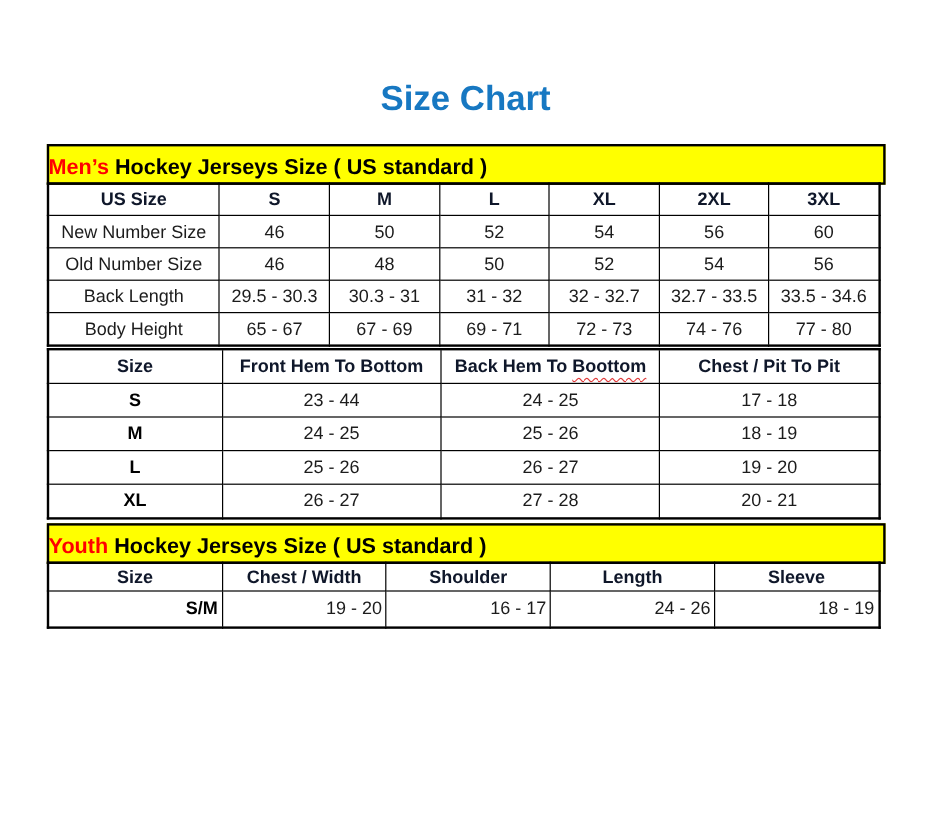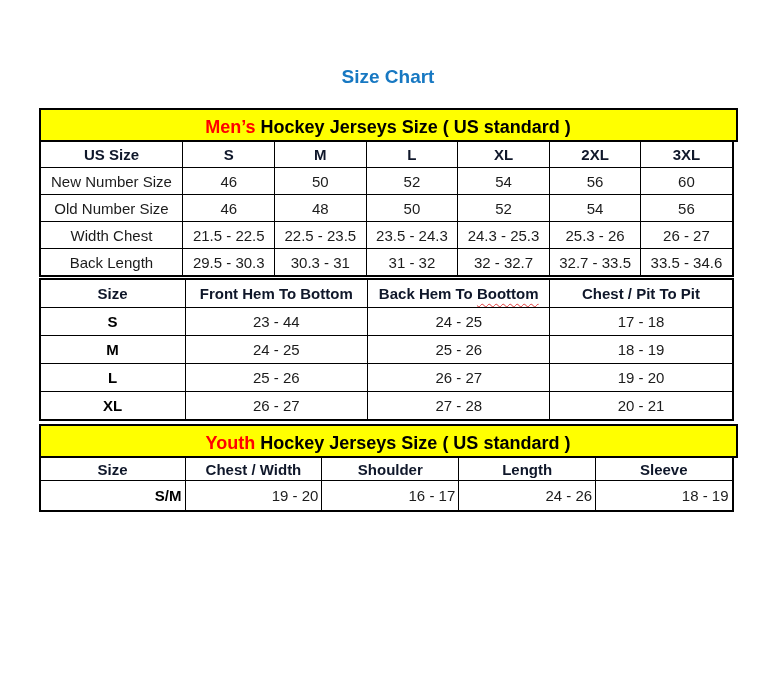--- a/index.html
+++ b/index.html
@@ -13,35 +13,35 @@
   *{box-sizing:border-box;}
   html,body{margin:0;padding:0;}
   body{
     width:776px;height:692px;overflow:hidden;
     background:#ffffff;
     font-family:"Liberation Sans","DejaVu Sans",sans-serif;
   }
   .page-title{
     margin:66px 0 19px 0;
     text-align:center;
-    font-size:19px;line-height:1.2;font-weight:bold;
+    font-size:29px;line-height:1.2;font-weight:bold;
     color:var(--title-blue);
     letter-spacing:0px;
   }
   .chart-wrap{
     width:699px;
     margin:0 auto;
   }
   .section{margin-bottom:3px;}
   .band{
     width:100%;
     height:34px;line-height:34px;
     background:var(--band-yellow);
     border:2px solid var(--border);
-    text-align:center;
+    text-align:left;
     font-size:18px;font-weight:bold;color:#000;
     white-space:nowrap;
   }
   .band-red{color:var(--accent-red);}
   table{
     width:calc(100% - 4px);
     border-collapse:collapse;
     table-layout:fixed;
     border:2px solid var(--border);
     margin-top:-2px; 
@@ -117,36 +117,36 @@
             <tr>
               <td class="row-label">Old Number Size</td>
               <td>46</td>
               <td>48</td>
               <td>50</td>
               <td>52</td>
               <td>54</td>
               <td>56</td>
             </tr>
             <tr>
-              <td class="row-label">Width Chest</td>
-              <td>21.5 - 22.5</td>
-              <td>22.5 - 23.5</td>
-              <td>23.5 - 24.3</td>
-              <td>24.3 - 25.3</td>
-              <td>25.3 - 26</td>
-              <td>26 - 27</td>
-            </tr>
-            <tr>
               <td class="row-label">Back Length</td>
               <td>29.5 - 30.3</td>
               <td>30.3 - 31</td>
               <td>31 - 32</td>
               <td>32 - 32.7</td>
               <td>32.7 - 33.5</td>
               <td>33.5 - 34.6</td>
+            </tr>
+            <tr>
+              <td class="row-label">Body Height</td>
+              <td>65 - 67</td>
+              <td>67 - 69</td>
+              <td>69 - 71</td>
+              <td>72 - 73</td>
+              <td>74 - 76</td>
+              <td>77 - 80</td>
             </tr>
           </tbody>
         </table>
       </section>
       <section class="section womens">
         <table>
           <colgroup>
             <col class="c0">
             <col class="c">
             <col class="c">

